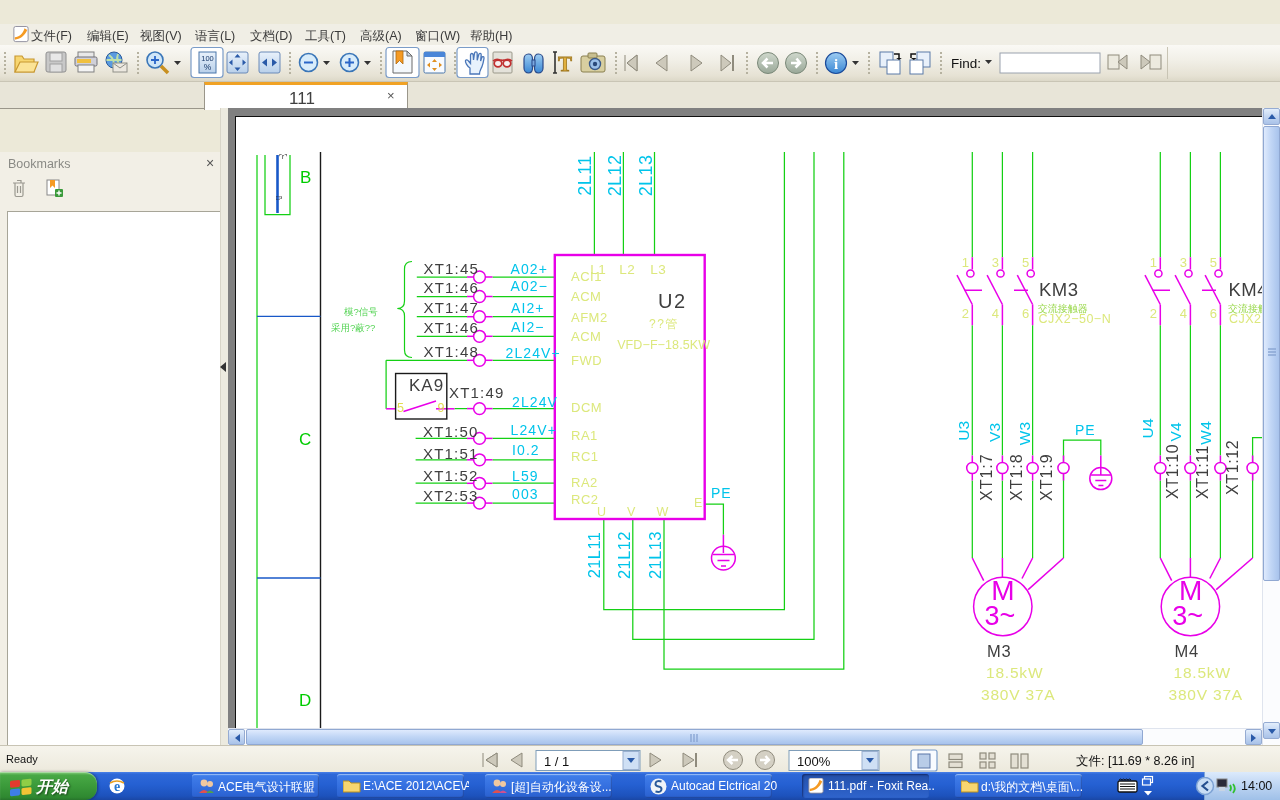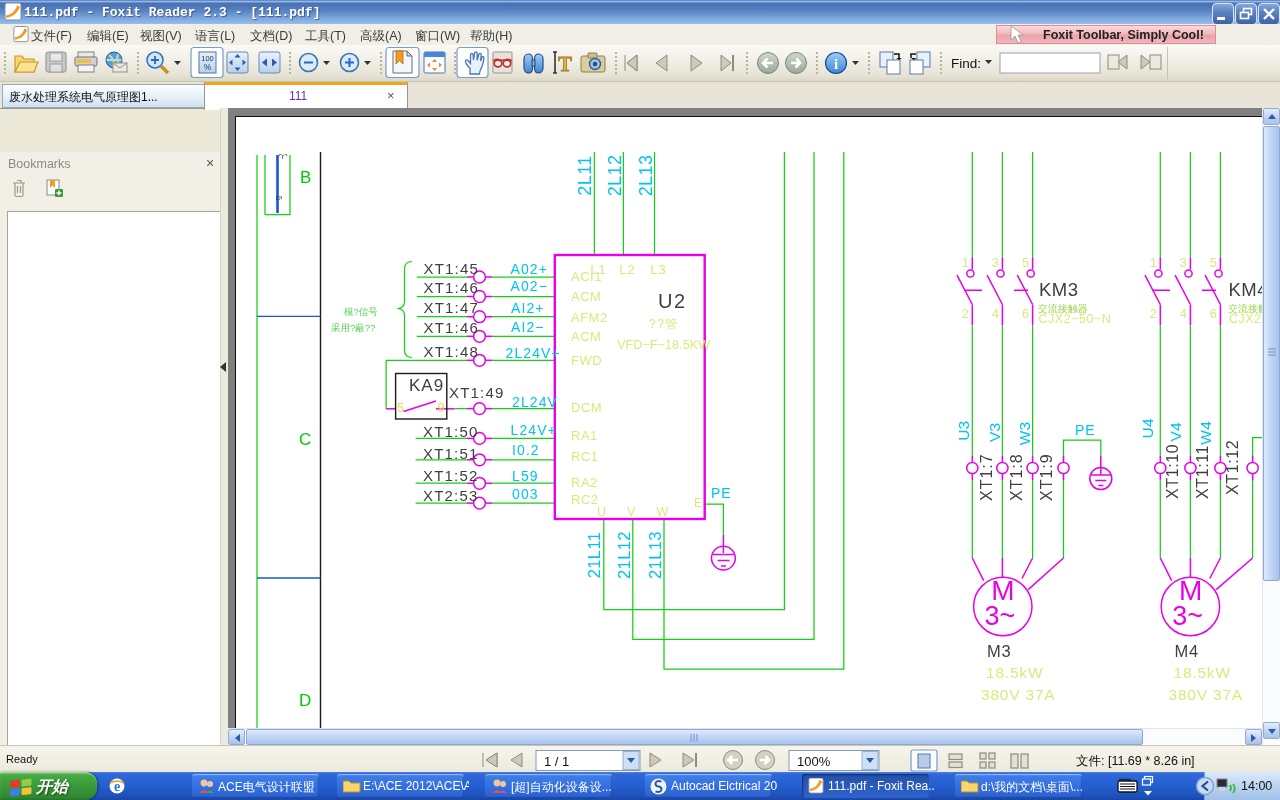--- a/index.html
+++ b/index.html
@@ -15,21 +15,21 @@
 .mitem{top:4px;font-size:12.5px;color:#3a3a3a;white-space:nowrap;}
 #banner{left:996px;top:1px;width:218px;height:17px;background:linear-gradient(180deg,#fadadd 0%,#f3b8bd 45%,#eba3ab 55%,#f0b4ba 100%);border:1px solid #d98f96;}
 #bannertext{left:46px;top:2px;font:bold 12.5px "Liberation Sans",sans-serif;color:#222;}
 
 #toolbar{left:0;top:45px;width:1280px;height:36px;background:linear-gradient(180deg,#faf9f5 0%,#f2f0e8 40%,#e6e2d4 85%,#dcd8c8 100%);border-bottom:1px solid #c9c5b5;}
 
 #tabrow{left:0;top:82px;width:1280px;height:26px;background:#e8e5d8;border-bottom:1px solid #9a968a;}
 #tab1{left:2px;top:2px;width:201px;height:22px;background:linear-gradient(180deg,#fdfeff 0%,#e8f1fa 50%,#cfe0f0 100%);border:1px solid #93a8bd;}
 #tab1 span{position:absolute;left:6px;top:4px;font-size:12px;color:#111;}
 #tab2{left:204px;top:0px;width:202px;height:25px;background:#fff;border-left:1px solid #9a968a;border-right:1px solid #9a968a;border-top:3px solid #f0a225;}
-#tab2 span{position:absolute;left:84px;top:4px;font-size:12px;color:#6d28d9;}
+#tab2 span{position:absolute;left:84px;top:4px;font-size:17px;color:#404040;}
 #tabx{left:182px;top:5px;width:12px;height:12px;color:#555;font-size:13px;line-height:11px;}
 
 #panel{left:0;top:108px;width:220px;height:637px;background:#f2efe6;margin-top:44px;}
 #pnlhead{left:0;top:0;width:220px;height:26px;}
 #pnltitle{left:8px;top:5px;font-size:12.5px;color:#8a8a85;}
 #pnlx{left:206px;top:3px;font-size:14px;color:#555;}
 #pnlbox{left:7px;top:59px;width:213px;height:559px;background:#fff;border:1px solid #a7a598;}
 #splitter{left:220px;top:108px;width:8px;height:637px;background:#eceadf;border-left:1px solid #d8d5c8;}
 
 #canvas{left:228px;top:108px;width:1034px;height:620px;background:#808080;overflow:hidden;}
@@ -50,64 +50,34 @@
 #starttext{left:36px;top:5px;color:#fff;font:bold italic 16px "Liberation Sans",sans-serif;text-shadow:1px 1px 2px rgba(0,0,0,.5);}
 .task{top:2px;width:127px;height:24px;border-radius:3px;background:linear-gradient(180deg,#5b96f2 0%,#3f7ce8 10%,#3570e0 50%,#2c63d2 90%,#2a5cc4 100%);box-shadow:inset 0 1px 0 rgba(255,255,255,.35),inset -1px -1px 1px rgba(0,0,30,.25);}
 .task.pressed{background:linear-gradient(180deg,#2450a8 0%,#2a5cc0 60%,#2f64cc 100%);box-shadow:inset 1px 1px 2px rgba(0,0,40,.5);}
 .task span{position:absolute;left:26px;top:5px;font-size:12px;color:#fff;white-space:nowrap;overflow:hidden;max-width:106px;}
 #tray{left:1204px;top:0;width:76px;height:28px;background:linear-gradient(180deg,#dceafc 0%,#bcd4f2 50%,#9fc0e8 100%);border-left:1px solid #7ea6d8;}
 #traytime{left:36px;top:7px;font-size:12.5px;color:#111;}
 </style>
 </head>
 <body>
 <div id="root">
-  <div class="abs" id="titlebar">
-    <svg class="abs" style="left:4px;top:3px" width="18" height="18" viewBox="0 0 18 18">
-        <rect x="1" y="0" width="16" height="17" rx="2" fill="#fff" stroke="#88a"></rect>
-        <path d="M2 12 C 7 12 11 8 13 2 L 16 4 C 13 11 8 14 2 15 Z" fill="#f59a23"></path>
-        <path d="M2 10.5 C 7 10.5 10.5 7 12.5 2 L 13.2 2.5 C 11 8 7 11.5 2 12.5 Z" fill="#fff"></path>
-      </svg>
-    <div class="abs" id="titletext">111.pdf - Foxit Reader 2.3 - [111.pdf]</div>
-    <div class="abs winbtn" style="left:1212px">
-        <svg width="20" height="20">
-          <rect x="4" y="13" width="8" height="3" fill="#fff"></rect>
-        </svg>
-      </div>
-    <div class="abs winbtn" style="left:1235px">
-        <svg width="20" height="20">
-          <rect x="7.5" y="4.5" width="8" height="6" fill="none" stroke="#fff" stroke-width="1.6"></rect>
-          <rect x="4.5" y="8.5" width="8" height="6" fill="#5d82c0" stroke="#fff" stroke-width="1.6"></rect>
-        </svg>
-      </div>
-    <div class="abs winbtn" style="left:1258px">
-        <svg width="20" height="20">
-          <path d="M5 5 L15 15 M15 5 L5 15" stroke="#fff" stroke-width="2.4"></path>
-        </svg>
-      </div>
-  </div>
   <div class="abs" id="menubar">
     <svg class="abs" style="left:13px;top:2px" width="16" height="17" viewBox="0 0 18 18">
         <rect x="1" y="0" width="16" height="17" rx="2" fill="#fff" stroke="#889"></rect>
         <path d="M2 12 C 7 12 11 8 13 2 L 16 4 C 13 11 8 14 2 15 Z" fill="#f59a23"></path>
       </svg>
     <div class="abs mitem" style="left:31px">文件(F)</div>
     <div class="abs mitem" style="left:87px">编辑(E)</div>
     <div class="abs mitem" style="left:140px">视图(V)</div>
     <div class="abs mitem" style="left:195px">语言(L)</div>
     <div class="abs mitem" style="left:250px">文档(D)</div>
     <div class="abs mitem" style="left:305px">工具(T)</div>
     <div class="abs mitem" style="left:360px">高级(A)</div>
     <div class="abs mitem" style="left:415px">窗口(W)</div>
     <div class="abs mitem" style="left:470px">帮助(H)</div>
-    <div class="abs" id="banner">
-      <svg class="abs" style="left:6px;top:-2px" width="26" height="22">
-          <path d="M8 2 L8 16 L12 12 L15 19 L18 17.5 L15 11 L20 11 Z" fill="#fff" stroke="#999" stroke-width="0.8"></path>
-        </svg>
-      <div class="abs" id="bannertext">Foxit Toolbar, Simply Cool!</div>
-    </div>
   </div>
   <div class="abs" id="toolbar">
   <svg class="abs" style="left:0;top:0" width="1280" height="36" viewBox="0 0 1280 36">
     <defs>
       <linearGradient id="blubtn" x1="0" y1="0" x2="0" y2="1">
             <stop offset="0" stop-color="#e8f1fb"></stop>
             <stop offset="1" stop-color="#b9d0ea"></stop>
           </linearGradient>
       <linearGradient id="bluc" x1="0" y1="0" x2="0" y2="1">
             <stop offset="0" stop-color="#9ecdf2"></stop>
@@ -289,23 +259,20 @@
           <path d="M1127 10 l-9 7 9 7 Z"></path>
         </g>
     <g fill="#cdc9bb" stroke="#8f8b7d">
           <path d="M1141 10 l9 7 -9 7 Z"></path>
           <rect x="1150" y="10" width="11" height="14" fill="#eceadf"></rect>
         </g>
     <rect x="1167" y="2" width="1" height="32" fill="#c8c4b4"></rect>
   </svg>
   </div>
   <div class="abs" id="tabrow">
-    <div class="abs" id="tab1">
-        <span>废水处理系统电气原理图1...</span>
-      </div>
     <div class="abs" id="tab2">
         <span>111</span>
         <div class="abs" id="tabx">×</div>
       </div>
   </div>
   <div class="abs" id="panel">
     <div class="abs" id="pnlhead">
       <div class="abs" id="pnltitle">Bookmarks</div>
       <div class="abs" id="pnlx">×</div>
     </div>

